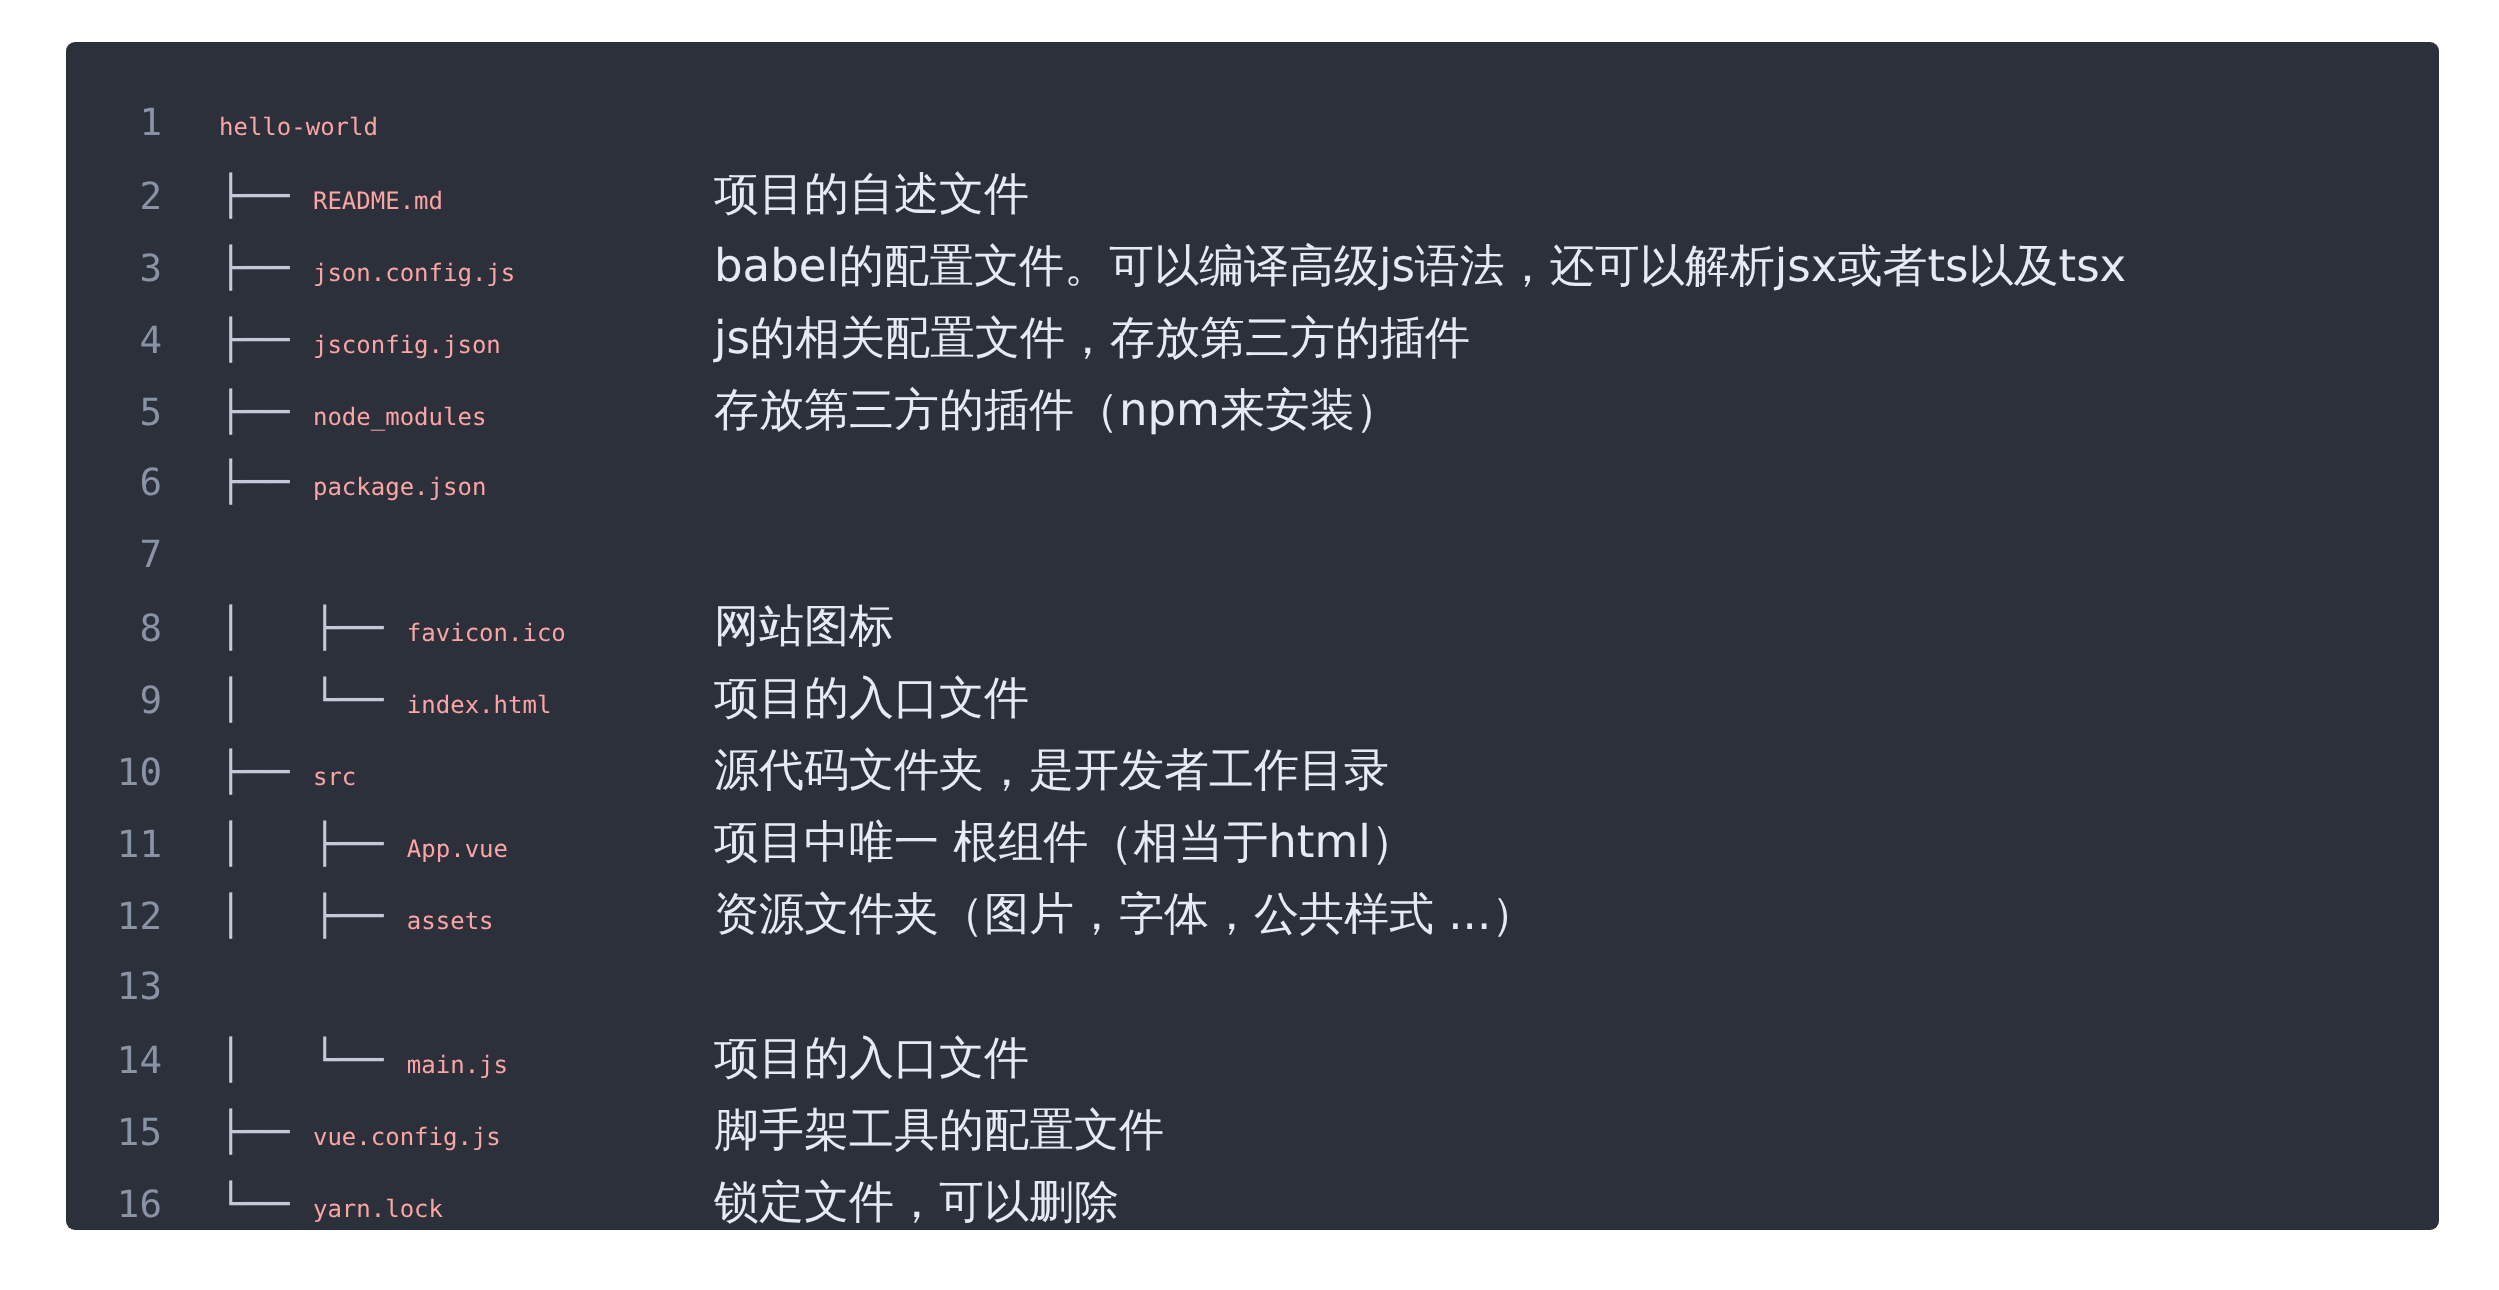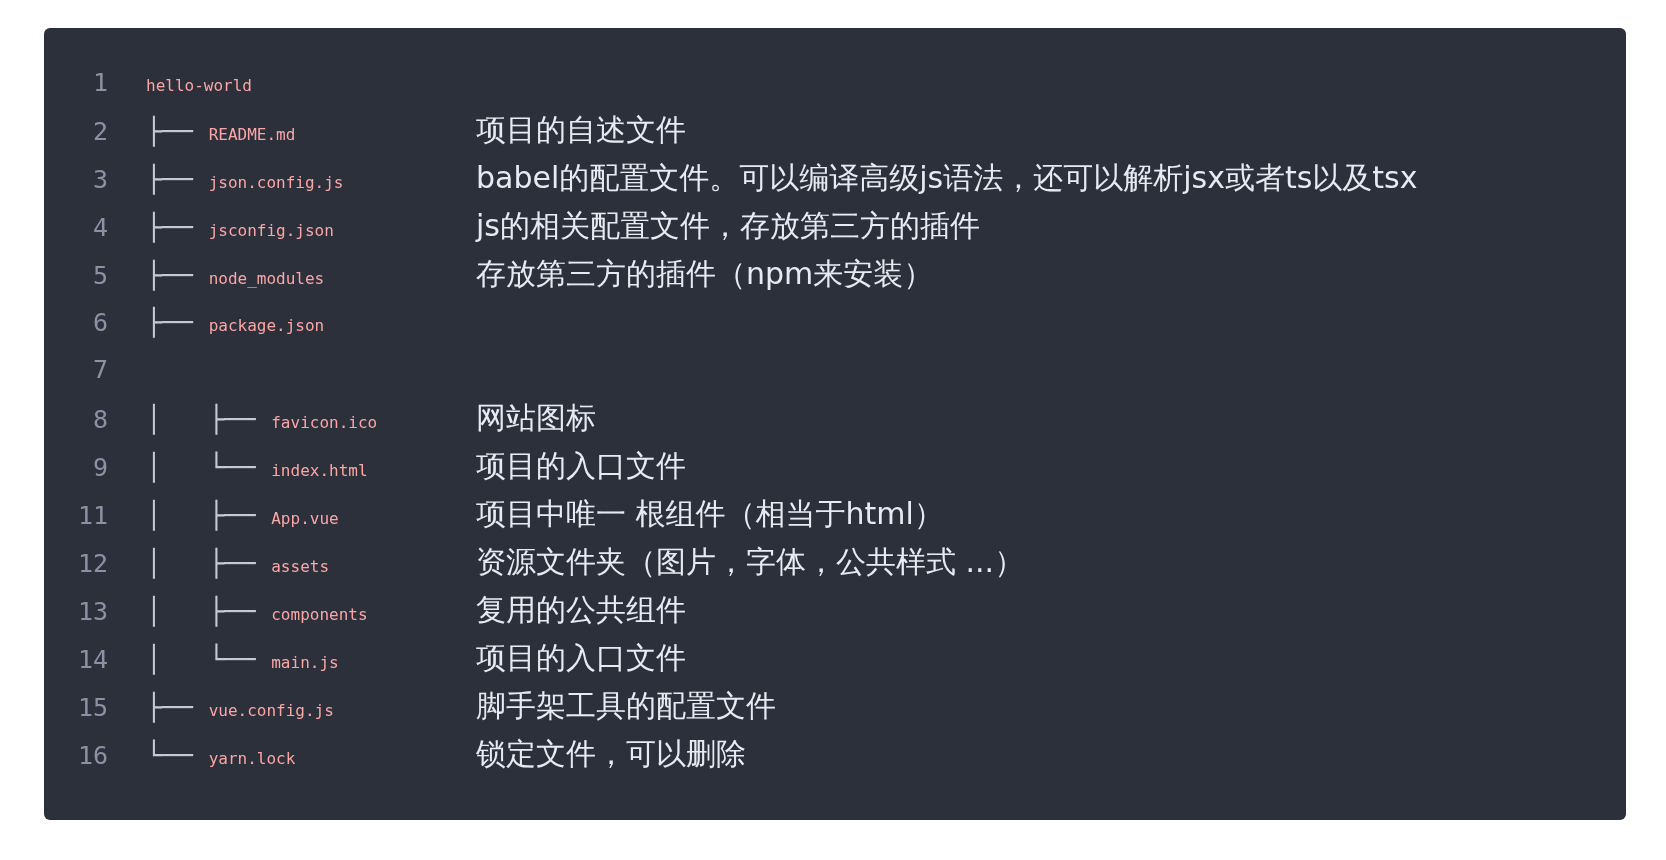--- a/index.html
+++ b/index.html
@@ -95,21 +95,22 @@
     <div class="code-lines" id="code-lines">
         <div class="line"><span class="ln">1</span><span class="content"><span class="namecol"><span class="tree"></span><span class="tree"></span><span class="name">hello-world</span></span><span class="desc"></span></span></div>
         <div class="line"><span class="ln">2</span><span class="content"><span class="namecol"><span class="tree">├──</span><span class="tree"> </span><span class="name">README.md</span></span><span class="desc">项目的自述文件</span></span></div>
         <div class="line"><span class="ln">3</span><span class="content"><span class="namecol"><span class="tree">├──</span><span class="tree"> </span><span class="name">json.config.js</span></span><span class="desc">babel的配置文件。可以编译高级js语法，还可以解析jsx或者ts以及tsx</span></span></div>
         <div class="line"><span class="ln">4</span><span class="content"><span class="namecol"><span class="tree">├──</span><span class="tree"> </span><span class="name">jsconfig.json</span></span><span class="desc">js的相关配置文件，存放第三方的插件</span></span></div>
         <div class="line"><span class="ln">5</span><span class="content"><span class="namecol"><span class="tree">├──</span><span class="tree"> </span><span class="name">node_modules</span></span><span class="desc">存放第三方的插件（npm来安装）</span></span></div>
         <div class="line"><span class="ln">6</span><span class="content"><span class="namecol"><span class="tree">├──</span><span class="tree"> </span><span class="name">package.json</span></span></span></div>
         <div class="line"><span class="ln">7</span></div>
         <div class="line"><span class="ln">8</span><span class="content"><span class="namecol"><span class="tree">│   ├──</span><span class="tree"> </span><span class="name">favicon.ico</span></span><span class="desc">网站图标</span></span></div>
         <div class="line"><span class="ln">9</span><span class="content"><span class="namecol"><span class="tree">│   └──</span><span class="tree"> </span><span class="name">index.html</span></span><span class="desc">项目的入口文件</span></span></div>
+        <div class="line"><span class="ln">10</span><span class="content"><span class="namecol"><span class="tree">├──</span><span class="tree"> </span><span class="name">src</span></span><span class="desc">源代码文件夹，是开发者工作目录</span></span></div>
         <div class="line"><span class="ln">11</span><span class="content"><span class="namecol"><span class="tree">│   ├──</span><span class="tree"> </span><span class="name">App.vue</span></span><span class="desc">项目中唯一 根组件（相当于html）</span></span></div>
         <div class="line"><span class="ln">12</span><span class="content"><span class="namecol"><span class="tree">│   ├──</span><span class="tree"> </span><span class="name">assets</span></span><span class="desc">资源文件夹（图片，字体，公共样式 ...）</span></span></div>
-        <div class="line"><span class="ln">13</span><span class="content"><span class="namecol"><span class="tree">│   ├──</span><span class="tree"> </span><span class="name">components</span></span><span class="desc">复用的公共组件</span></span></div>
+        <div class="line"><span class="ln">13</span></div>
         <div class="line"><span class="ln">14</span><span class="content"><span class="namecol"><span class="tree">│   └──</span><span class="tree"> </span><span class="name">main.js</span></span><span class="desc">项目的入口文件</span></span></div>
         <div class="line"><span class="ln">15</span><span class="content"><span class="namecol"><span class="tree">├──</span><span class="tree"> </span><span class="name">vue.config.js</span></span><span class="desc">脚手架工具的配置文件</span></span></div>
         <div class="line"><span class="ln">16</span><span class="content"><span class="namecol"><span class="tree">└──</span><span class="tree"> </span><span class="name">yarn.lock</span></span><span class="desc">锁定文件，可以删除</span></span></div>
       </div>
   </div>
 </div>
 
 </body></html>

